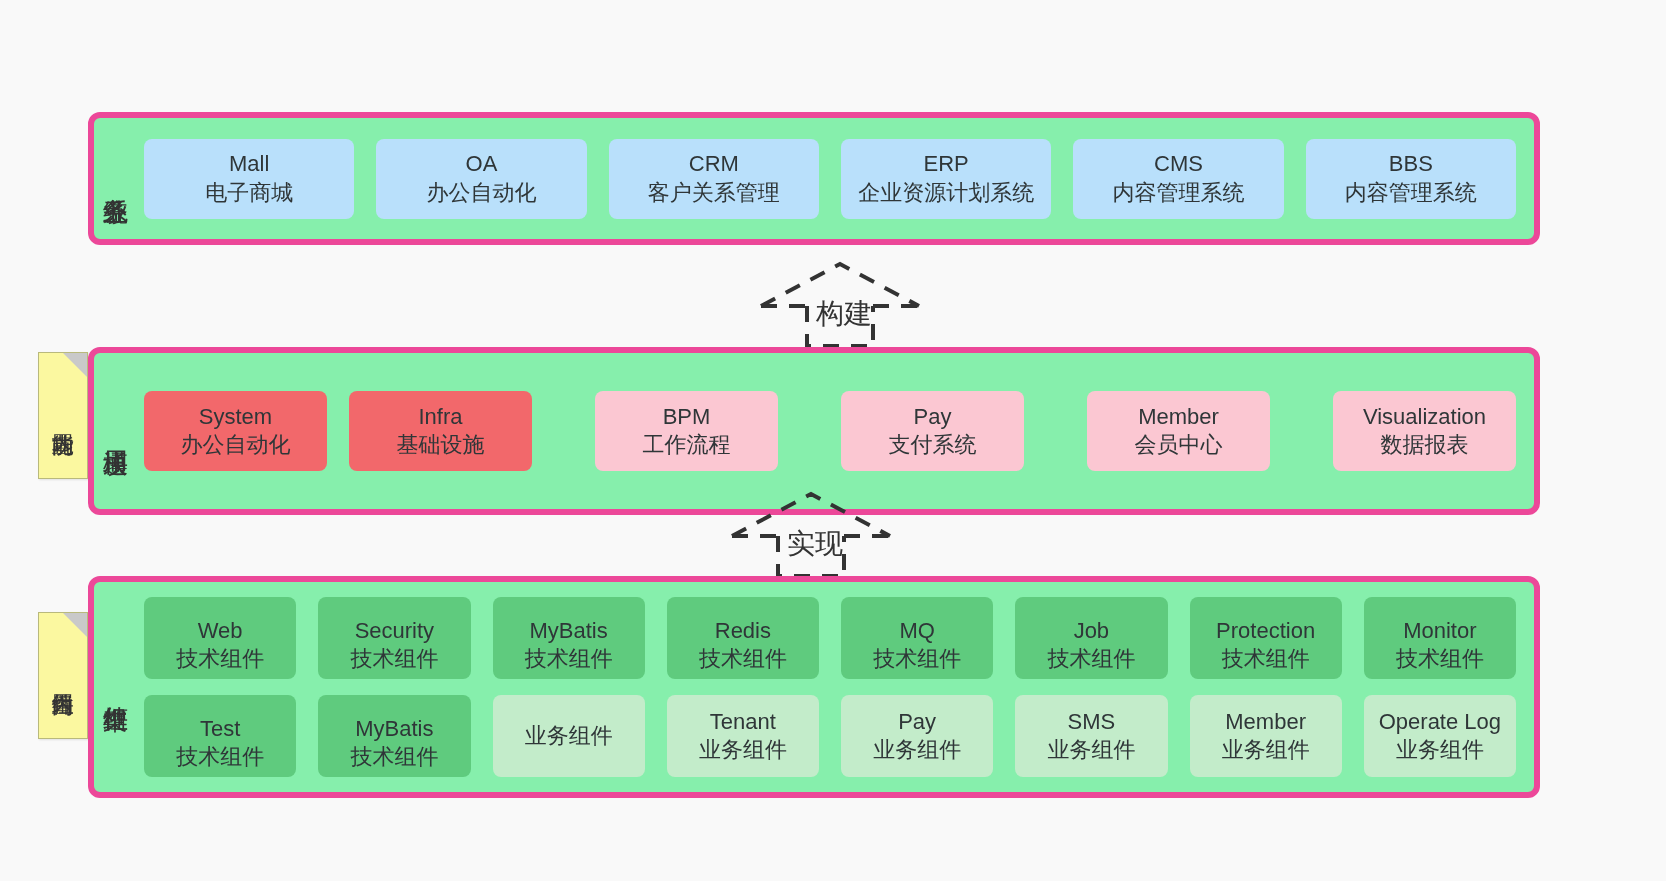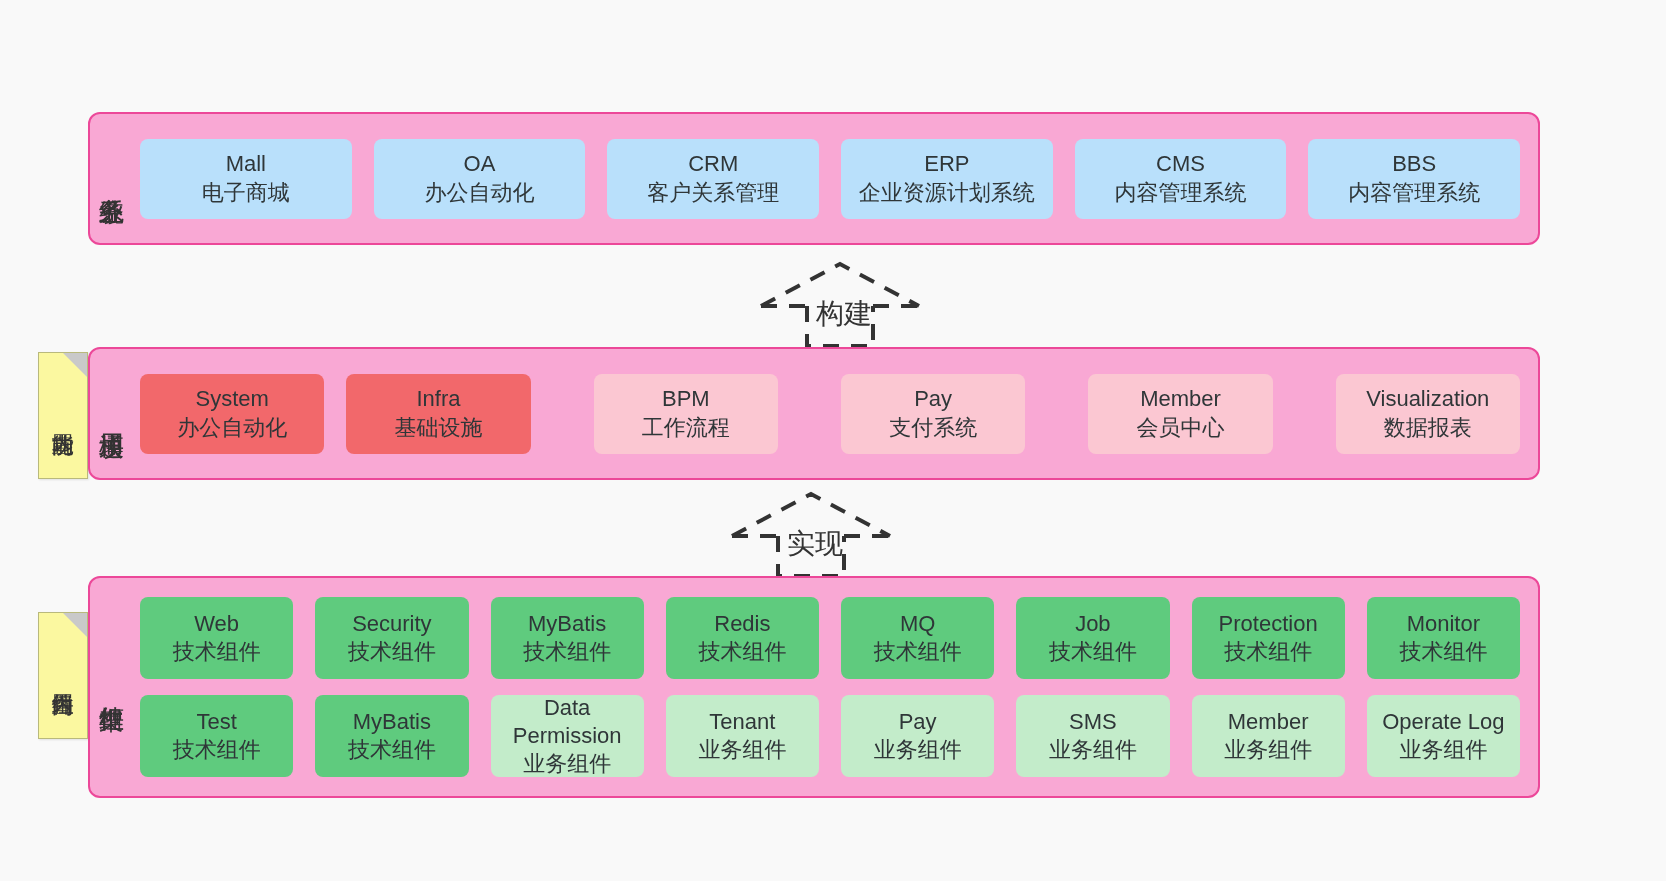--- a/index.html
+++ b/index.html
@@ -12,22 +12,22 @@
     position: relative;
     width: 1666px;
     height: 881px;
     background: #f9f9f9;
     overflow: hidden;
   }
 
   
   .layer {
     position: absolute;
-    background: #f9a8d4;
-    border: 2px solid #ec4899;
+    background: #86efac;
+    border: 6px solid #ec4899;
     border-radius: 12px;
     display: flex;
     align-items: stretch;
   }
   .layer-title {
     flex: 0 0 auto;
     width: 44px;
     display: flex;
     align-items: center;
     justify-content: center;
@@ -66,26 +66,26 @@
     line-height: 1.28;
     padding: 6px 4px;
   }
   .card .l1 { display: block; }
   .card .l2 { display: block; }
 
   
   .c-blue      { background: #b9e0fb; }
   .c-red       { background: #f2686b; }
   .c-pink      { background: #fbc7d2; margin-left: 41px; }
-  .c-green     { background: #5fcb7e; }
+  .c-green     { background: #5fcb7e; justify-content: flex-end; }
   .c-lightgreen{ background: #c3ecca; }
 
   
   #layer-business { left: 88px;  top: 112px; width: 1452px; height: 133px; }
-  #layer-common   { left: 88px;  top: 347px; width: 1452px; height: 133px; }
+  #layer-common   { left: 88px;  top: 347px; width: 1452px; height: 168px; }
   #layer-frame    { left: 88px;  top: 576px; width: 1452px; height: 222px; }
 
   #layer-business .layer-body { padding-top: 0; }
   #layer-business .card { height: 80px; }
   #layer-common .card   { height: 80px; }
   #layer-frame .card    { height: 82px; }
 
   
   .note {
     position: absolute;
@@ -266,21 +266,20 @@
       <div class="card-row">
         <div class="card c-green">
           <span class="l1">Test</span>
           <span class="l2">技术组件</span>
         </div>
         <div class="card c-green">
           <span class="l1">MyBatis</span>
           <span class="l2">技术组件</span>
         </div>
         <div class="card c-lightgreen">
-          <span class="l1">Data Permission</span>
           <span class="l2">业务组件</span>
         </div>
         <div class="card c-lightgreen">
           <span class="l1">Tenant</span>
           <span class="l2">业务组件</span>
         </div>
         <div class="card c-lightgreen">
           <span class="l1">Pay</span>
           <span class="l2">业务组件</span>
         </div>

